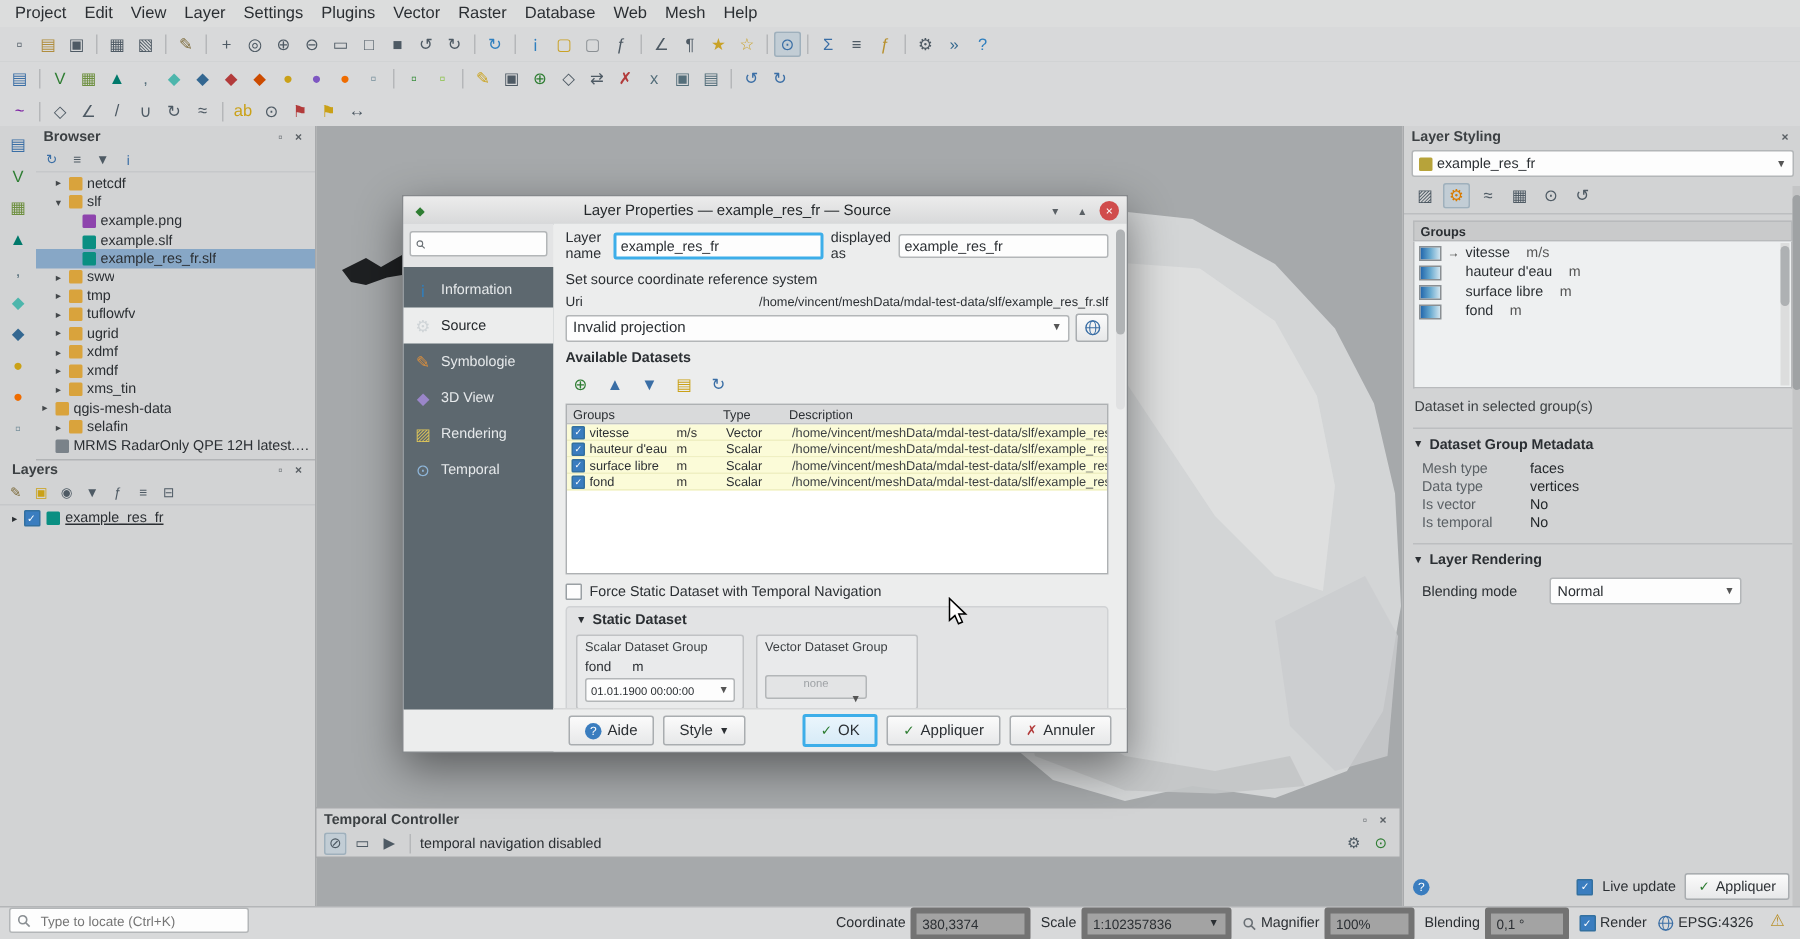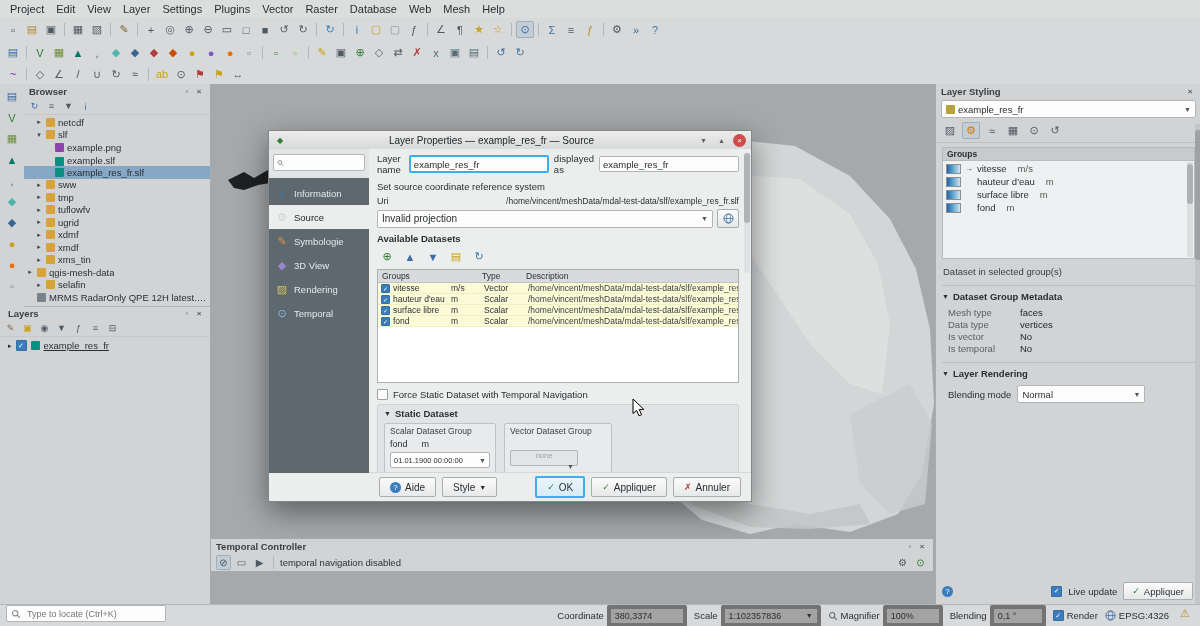--- a/index.html
+++ b/index.html
@@ -65,21 +65,21 @@
   .gscroll{position:absolute;right:1px;top:1px;bottom:1px;width:6px;background:#dcdddd;}
   .gscroll .thumb{position:absolute;left:0;right:0;top:2px;height:40px;background:#aeb1b3;border-radius:3px;}
   .note{margin:7px 7px 0;color:#3c4043;}
   .sech{display:flex;align-items:center;gap:4px;margin:8px 6px 0;padding-top:5px;border-top:1px solid #bcbec0;
         font-weight:bold;font-size:9.5px;}
   .sech .arr{font-size:7px;}
   #styling-meta{margin:4px 12px;}
   .mrow{display:flex;height:12px;align-items:center;}
   .mkey{width:72px;color:#5a6065;}
   .mval{color:#23272a;}
-  #blending-row{display:flex;align-items:center;margin:6px 12px;gap:6px;}
+  #blending-row{display:flex;align-items:center;margin:6px 12px;gap:22px;}
   #blending-row .combo{width:118px;}
   #styling-bottom{position:absolute;left:6px;right:8px;bottom:4px;display:flex;align-items:center;gap:6px;}
   .help-badge{width:11px;height:11px;border-radius:50%;background:#3a7dbf;color:#fff;font-size:8px;
               display:inline-flex;align-items:center;justify-content:center;flex:none;}
   .dock-scroll{position:absolute;right:0;top:40px;bottom:0;width:6px;background:#c4c5c6;}
   .dock-scroll .thumb{position:absolute;left:0;right:0;top:6px;height:130px;background:#9fa2a4;border-radius:3px;}
   
   .btn{display:inline-flex;align-items:center;gap:4px;height:18px;padding:0 10px;border:1px solid #a9adb0;
        border-radius:2px;background:linear-gradient(#fbfbfb,#e7e8e9);font-size:10px;cursor:default;}
   .btn .bic{font-size:9px;}

